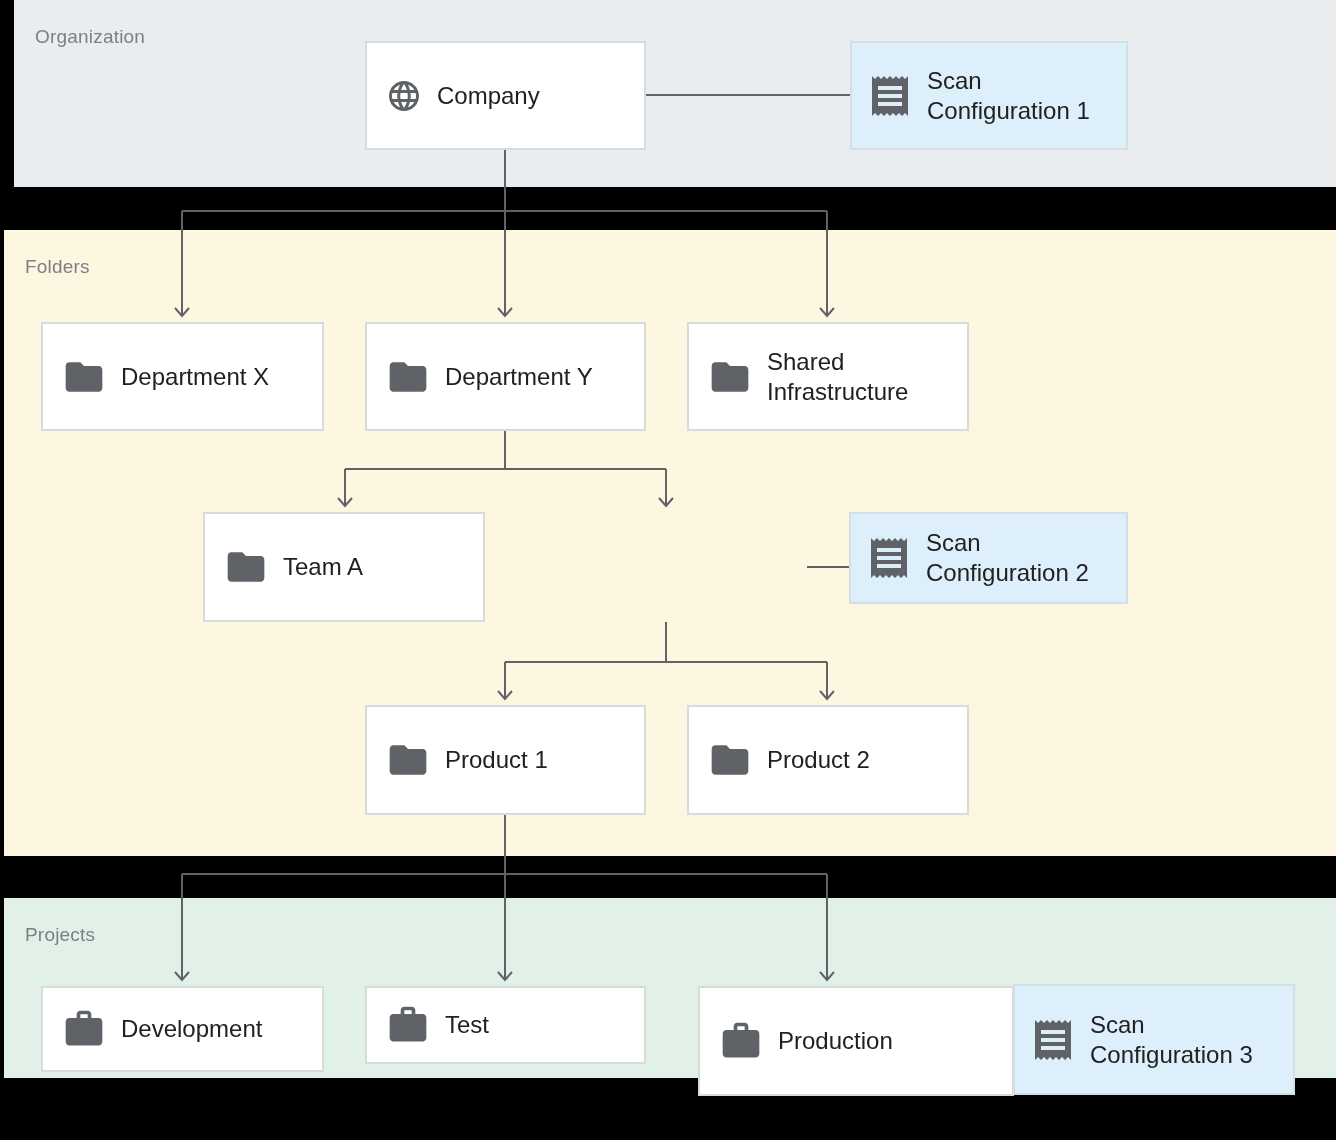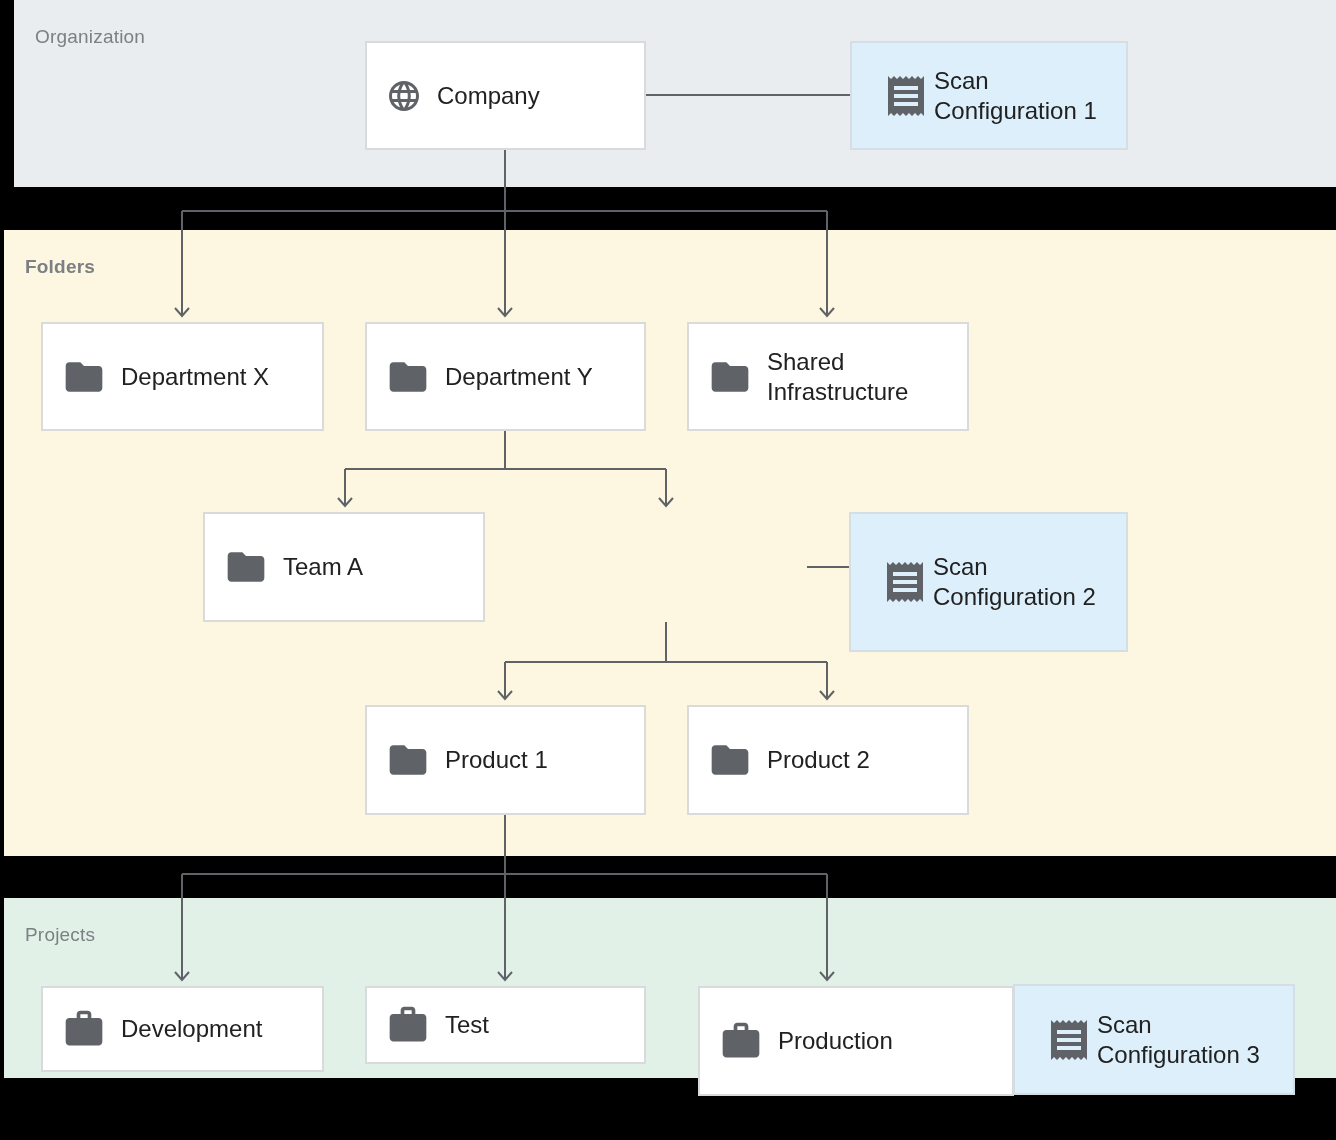--- a/index.html
+++ b/index.html
@@ -3,34 +3,34 @@
 <meta charset="utf-8">
 <style>
   html,body { margin:0; padding:0; background:#000; }
   .canvas {
     position:relative; width:1336px; height:1140px;
     background:#000; overflow:hidden;
     font-family:"Liberation Sans", sans-serif;
   }
   .band { position:absolute; left:4px; width:1332px; }
   .band-org      { top:0;     height:187px; background:#e9edf0;margin-left:10px; }
-  .band-folders  { top:230px; height:626px; background:#fdf6e1;font-weight:bold; }
+  .band-folders  { top:230px; height:626px; background:#fdf6e1; }
   .band-projects { top:898px; height:180px; background:#e1f1e8; }
   .band-label {
     position:absolute; left:21px; top:26px;
     font-size:19px; color:#7c8084; letter-spacing:0.2px;
   }
   .connectors { position:absolute; left:0; top:0; pointer-events:none; }
   .node {
     position:absolute; box-sizing:border-box;
     background:#ffffff; border:2px solid #d8dadc;
     display:flex; align-items:center;
     padding-left:19px; padding-right:10px; gap:15px;
   }
-  .node.scan { background:#ddeffb; border-color:#d4dee5; padding-left:30px; gap:4px; }
+  .node.scan { background:#ddeffb; border-color:#d4dee5; padding-left:14px; gap:13px; }
   .node-icon { display:flex; flex:0 0 auto; }
   .node-icon svg { display:block; fill:#5f6368; }
   .node-label {
     font-size:24px; line-height:30px; color:#212121;
   }
 </style>
 </head>
 <body>
 
 <div class="canvas">
@@ -130,21 +130,21 @@
   <div class="node" style="left:203px;top:512px;width:282px;height:110px">
     <span class="node-icon">
       <svg width="44" height="44" viewBox="0 0 24 24">
           <path d="M10 4H4c-1.1 0-1.99.9-1.99 2L2 18c0 1.1.9 2 2 2h16c1.1 0 2-.9 2-2V8c0-1.1-.9-2-2-2h-8l-2-2z"></path>
         </svg>
     </span>
     <span class="node-label">Team A</span>
   </div>
 
 
-  <div class="node scan" style="left:849px;top:512px;width:279px;height:140px">
+  <div class="node scan" style="left:849px;top:512px;width:279px;height:92px">
     <span class="node-icon">
       <svg width="48" height="48" viewBox="0 0 24 24">
           <path d="M18 17H6v-2h12v2zm0-4H6v-2h12v2zm0-4H6V7h12v2zM3 22l1.5-1.5L6 22l1.5-1.5L9 22l1.5-1.5L12 22l1.5-1.5L15 22l1.5-1.5L18 22l1.5-1.5L21 22V2l-1.5 1.5L18 2l-1.5 1.5L15 2l-1.5 1.5L12 2l-1.5 1.5L9 2 7.5 3.5 6 2 4.5 3.5 3 2v20z"></path>
         </svg>
     </span>
     <span class="node-label">Scan Configuration 2</span>
   </div>
 
   <div class="node" style="left:365px;top:705px;width:281px;height:110px">
     <span class="node-icon">

